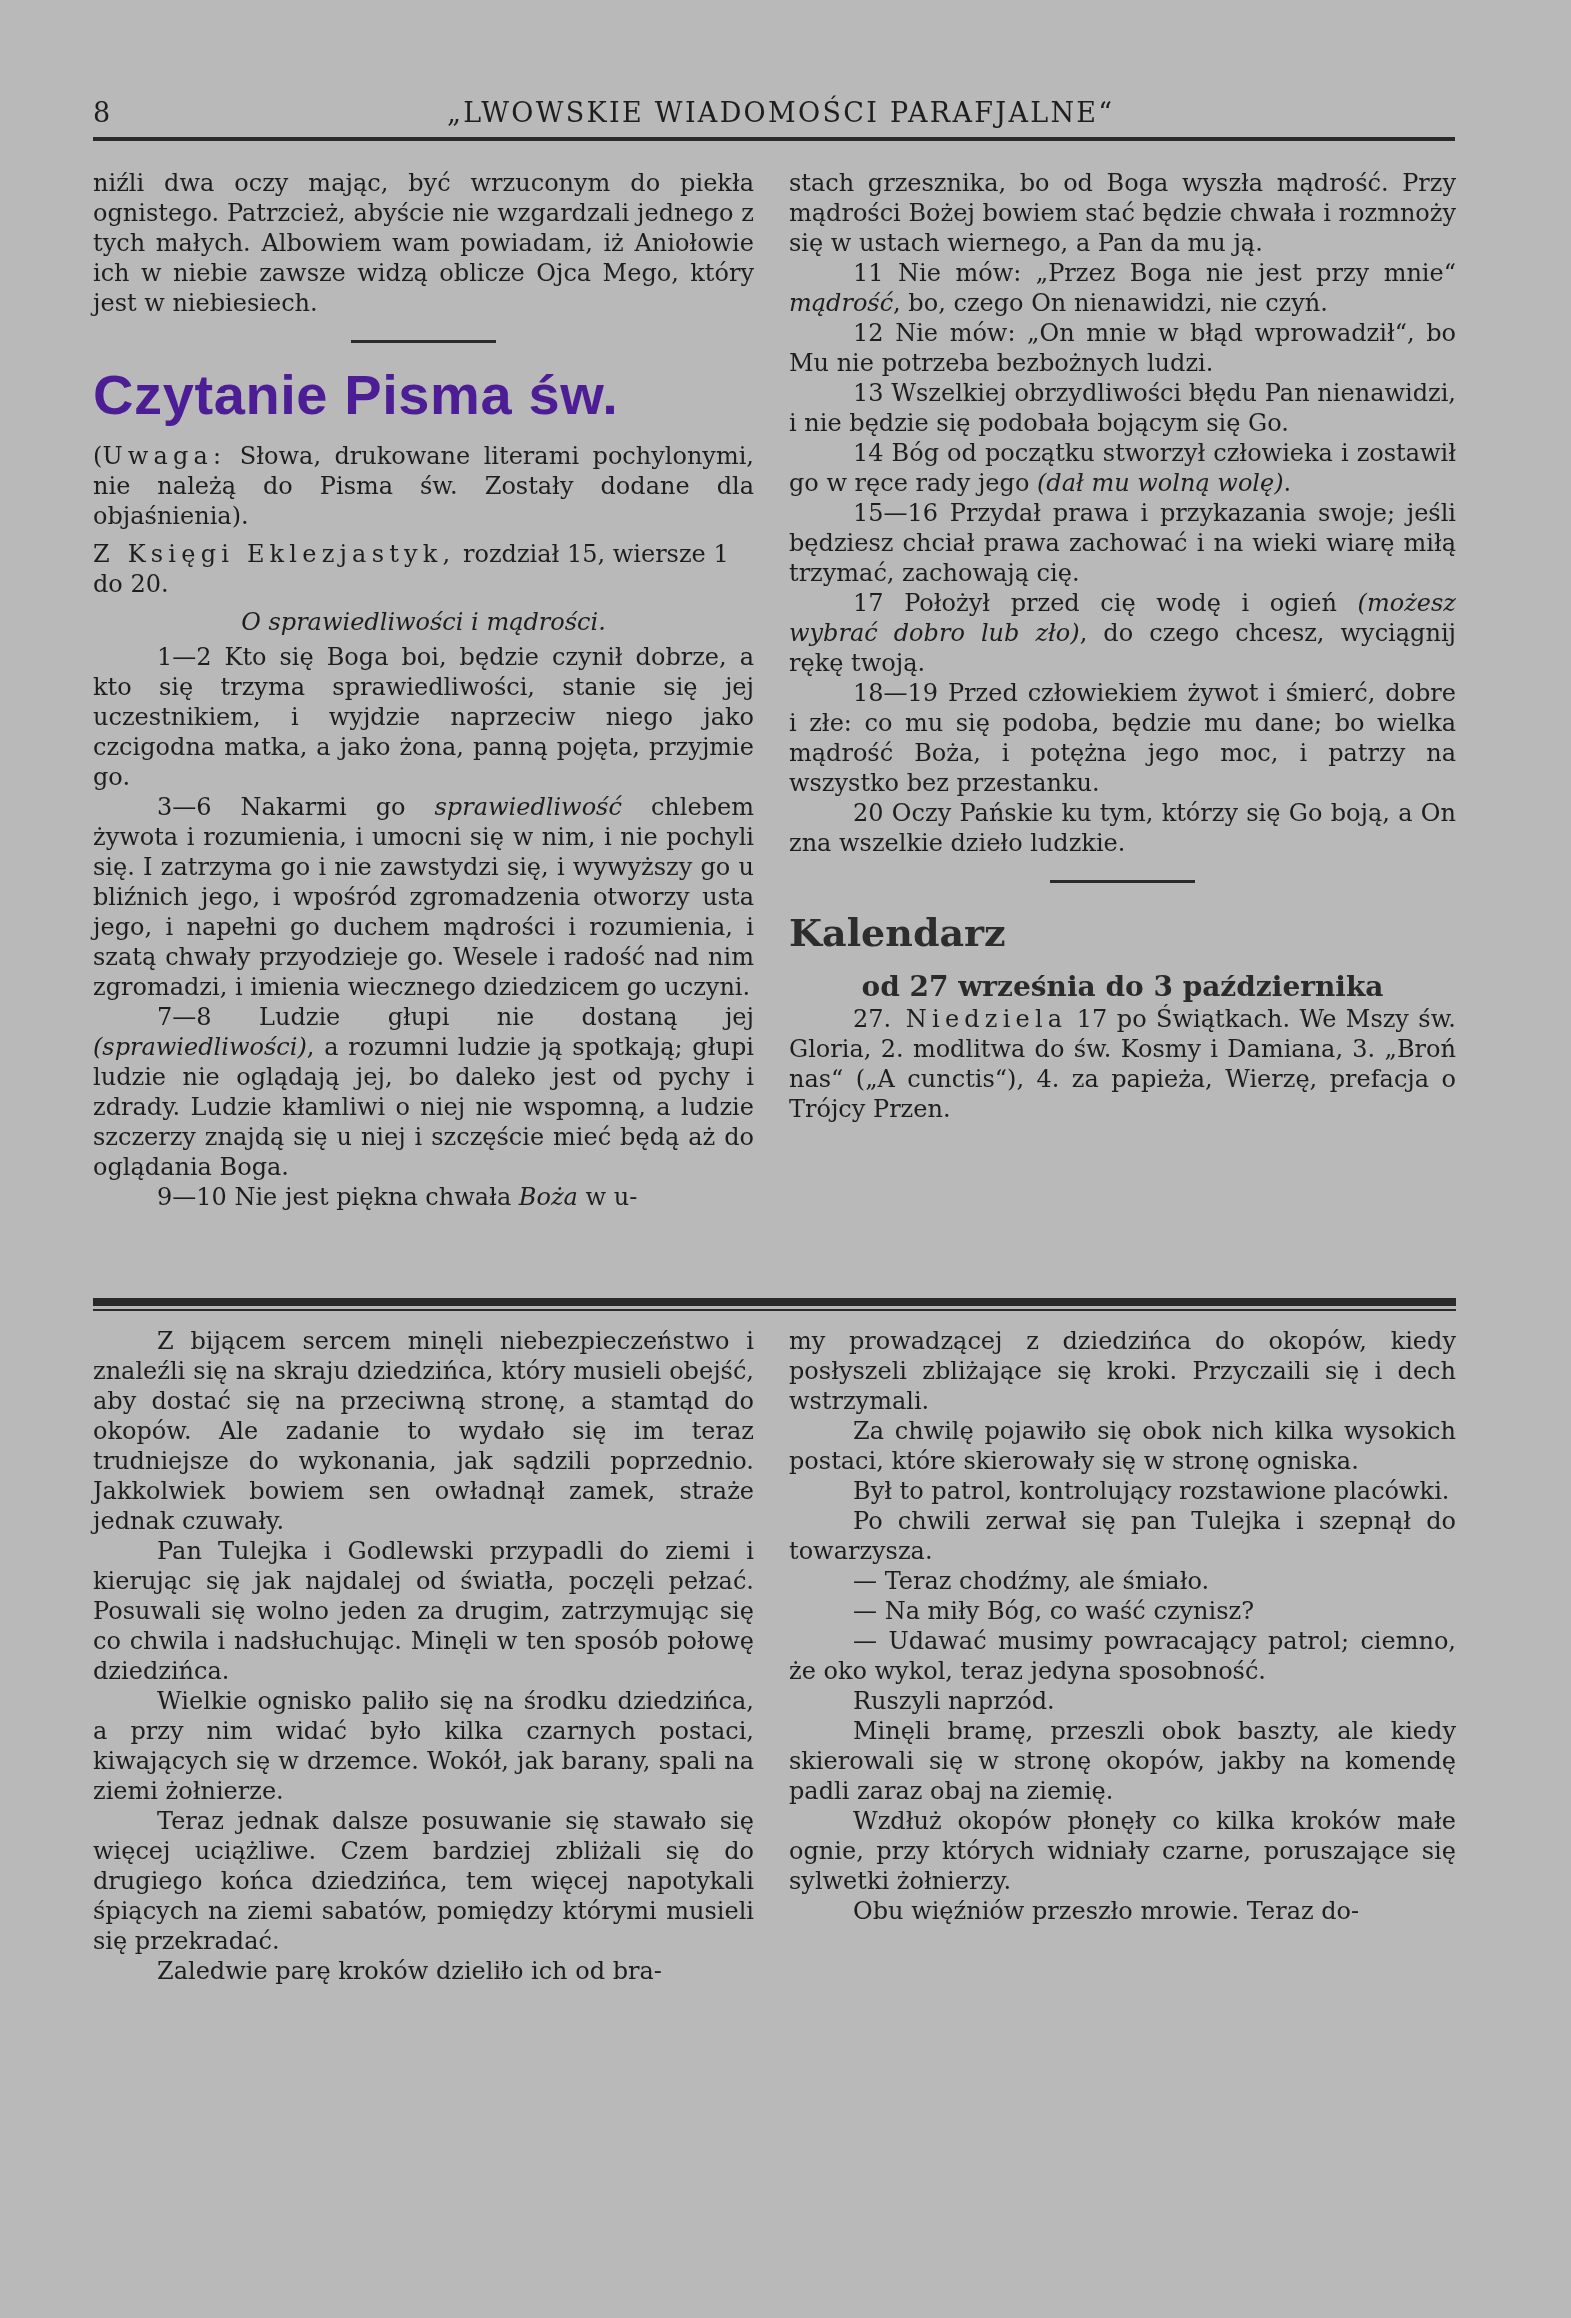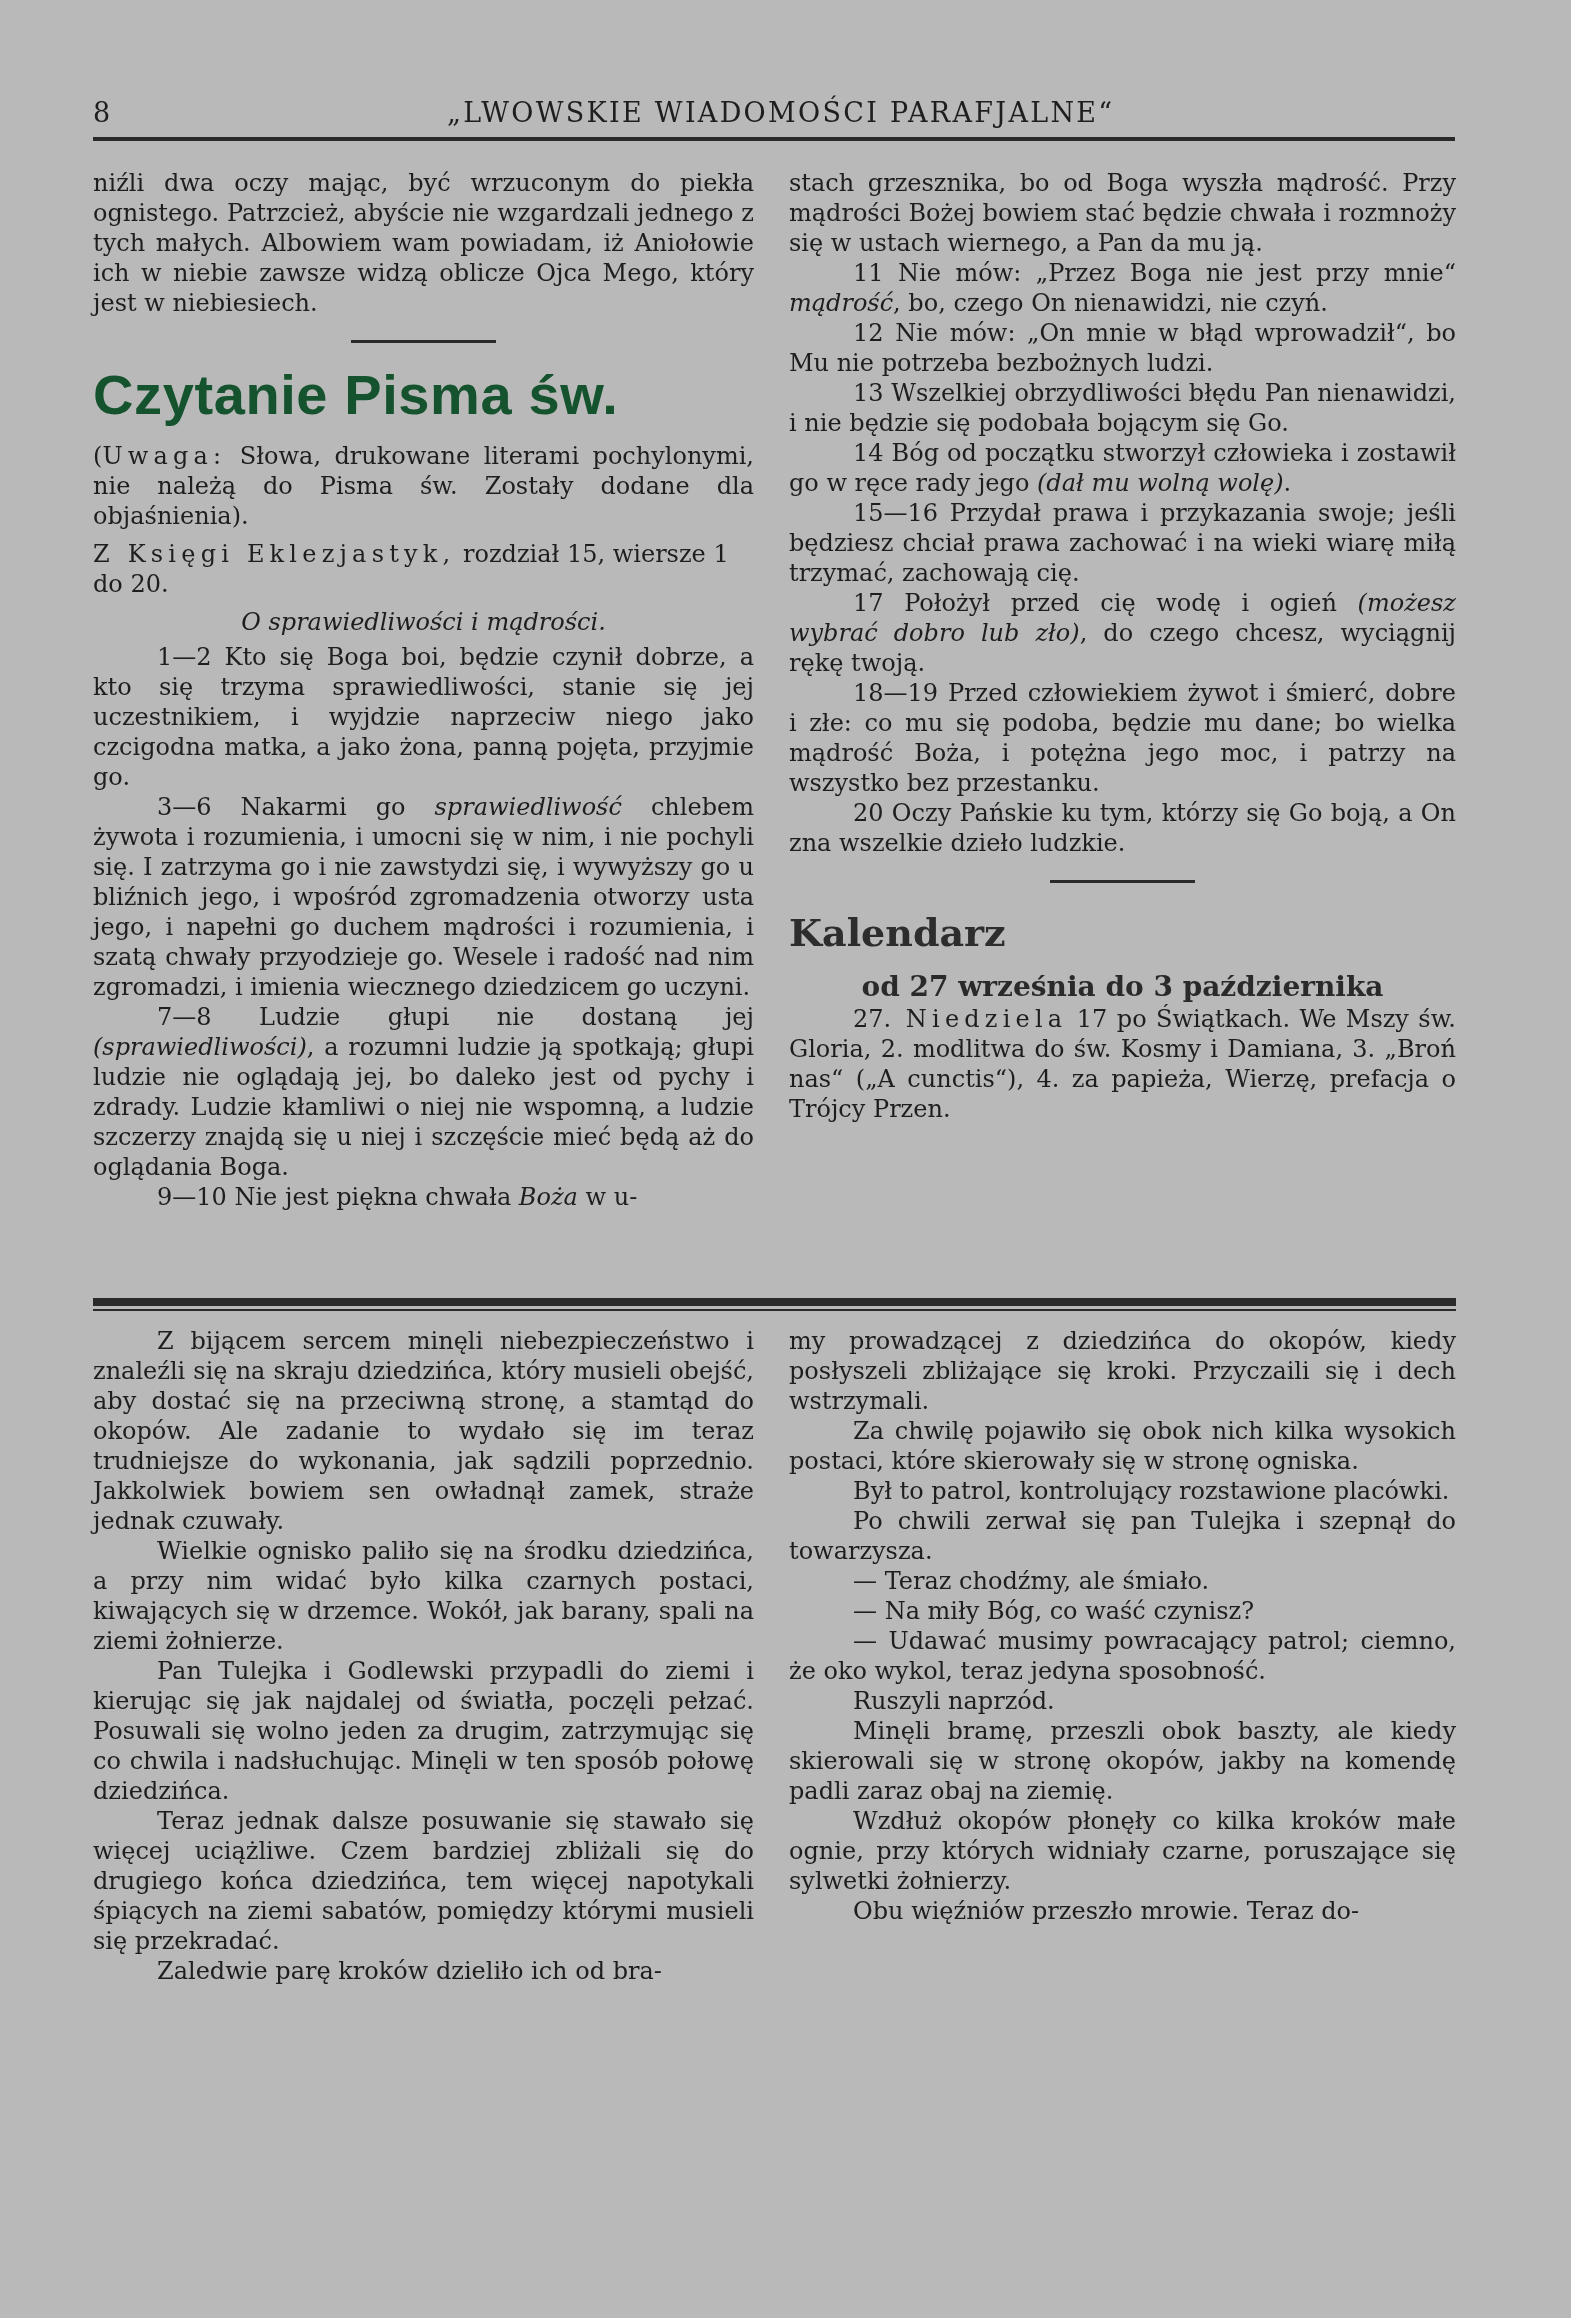--- a/index.html
+++ b/index.html
@@ -39,21 +39,21 @@
 
   .top-left  { left: 93px;  top: 168px;  width: 661px; }
   .top-right { left: 789px; top: 168px;  width: 667px; }
   .bot-left  { left: 93px;  top: 1326px; width: 661px; }
   .bot-right { left: 789px; top: 1326px; width: 667px; }
 
   .short-rule { width: 145px; height: 2.9px; background: #2a2a2a; margin: 22px auto 23px auto; }
   .section-title {
     font-family: "Liberation Sans", "DejaVu Sans", sans-serif;
     font-weight: bold; font-size: 56px; line-height: 58px; margin: 0 0 17.4px 0;
-    letter-spacing: 0.6px; color: #14532d;
+    letter-spacing: 0.6px; color: #4c1d95;
   }
   .kal-title {
     font-family: "DejaVu Serif", serif; font-weight: bold; font-size: 38px; line-height: 53px;
     margin: 5.8px 0 10.4px 0; color: #2d2d2d;
   }
   .kal-sub {
     font-weight: bold; font-size: 28px; line-height: 35px; text-align: center; margin: 0 0 12.8px 0;
     color: #2a2a2a;
   }
   .spaced { letter-spacing: 5.2px; }
@@ -110,22 +110,22 @@
     <h2 class="kal-title">Kalendarz</h2>
     <p class="kal-sub">od 27 września do 3 października</p>
     <p class="indent"><span>27.</span><span class="spaced"> Niedziela</span><span> 17 po Świątkach. We Mszy św. Gloria, 2. modlitwa do św. Kosmy i Damiana, 3. „Broń nas“ („A cunctis“), 4. za papieża, Wierzę, prefacja o Trójcy Przen.</span></p>
   </div>
 
   <div class="mid-rule"></div>
   <div class="mid-rule-thin"></div>
 
   <div class="col bot-left">
     <p class="indent">Z bijącem sercem minęli niebezpieczeństwo i znaleźli się na skraju dziedzińca, który musieli obejść, aby dostać się na przeciwną stronę, a stamtąd do okopów. Ale zadanie to wydało się im teraz trudniejsze do wykonania, jak sądzili poprzednio. Jakkolwiek bowiem sen owładnął zamek, straże jednak czuwały.</p>
+    <p class="indent">Pan Tulejka i Godlewski przypadli do ziemi i kierując się jak najdalej od światła, poczęli pełzać. Posuwali się wolno jeden za drugim, zatrzymując się co chwila i nadsłuchując. Minęli w ten sposób połowę dziedzińca.</p>
     <p class="indent">Wielkie ognisko paliło się na środku dziedzińca, a przy nim widać było kilka czarnych postaci, kiwających się w drzemce. Wokół, jak barany, spali na ziemi żołnierze.</p>
-    <p class="indent">Pan Tulejka i Godlewski przypadli do ziemi i kierując się jak najdalej od światła, poczęli pełzać. Posuwali się wolno jeden za drugim, zatrzymując się co chwila i nadsłuchując. Minęli w ten sposób połowę dziedzińca.</p>
     <p class="indent">Teraz jednak dalsze posuwanie się stawało się więcej uciążliwe. Czem bardziej zbliżali się do drugiego końca dziedzińca, tem więcej napotykali śpiących na ziemi sabatów, pomiędzy którymi musieli się przekradać.</p>
     <p class="indent">Zaledwie parę kroków dzieliło ich od bra-</p>
   </div>
 
   <div class="col bot-right">
     <p>my prowadzącej z dziedzińca do okopów, kiedy posłyszeli zbliżające się kroki. Przyczaili się i dech wstrzymali.</p>
     <p class="indent">Za chwilę pojawiło się obok nich kilka wysokich postaci, które skierowały się w stronę ogniska.</p>
     <p class="indent">Był to patrol, kontrolujący rozstawione placówki.</p>
     <p class="indent">Po chwili zerwał się pan Tulejka i szepnął do towarzysza.</p>
     <p class="indent">— Teraz chodźmy, ale śmiało.</p>

